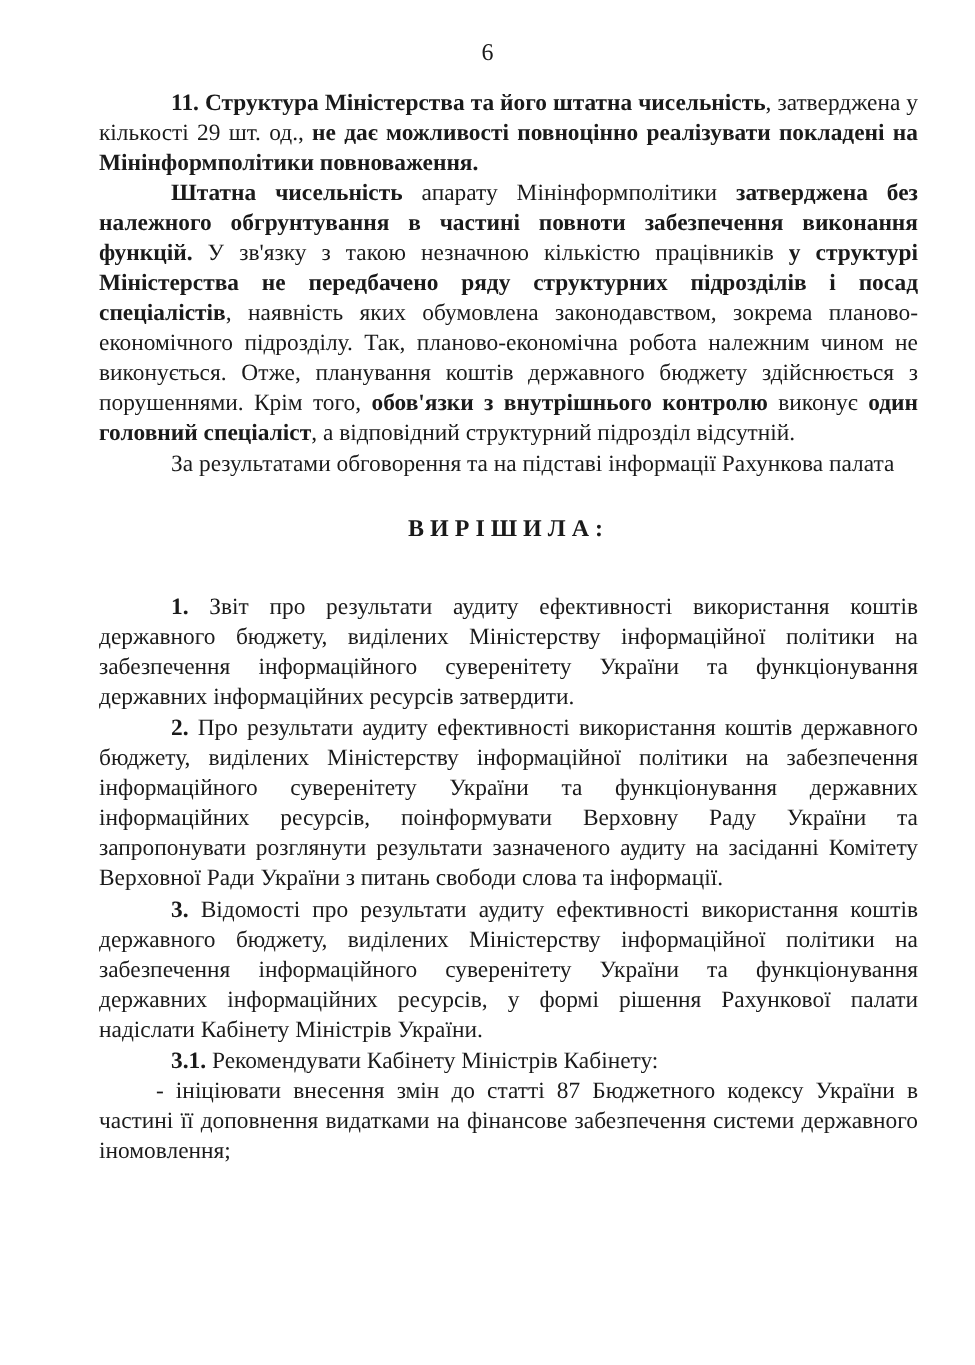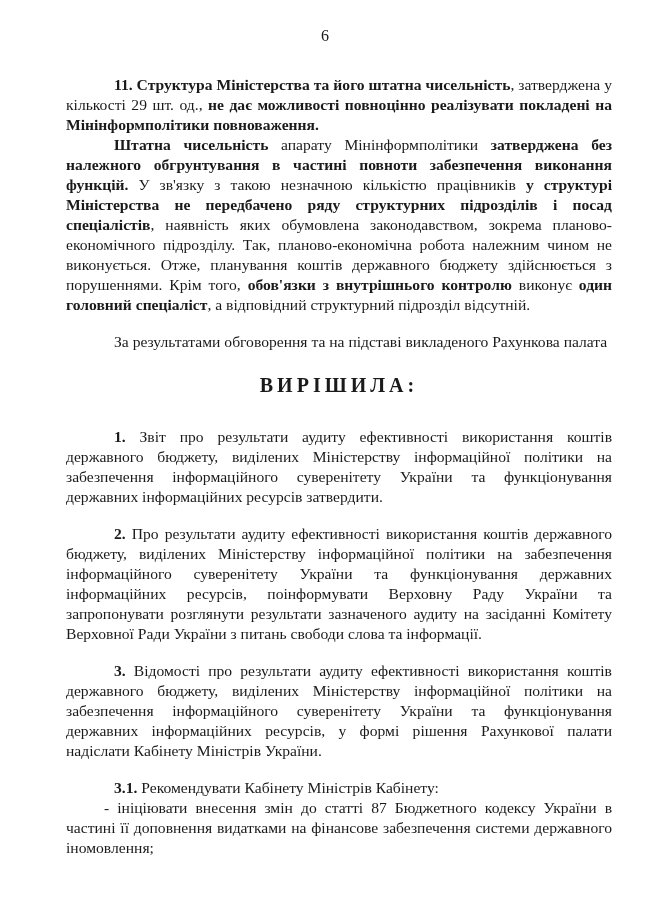--- a/index.html
+++ b/index.html
@@ -10,42 +10,42 @@
     .page-number {
       position: absolute; top: 27px; left: 0; width: 650px; text-align: center;
       font-size: 16px;
     }
     .content {
       position: absolute; top: 58px; left: 66px; width: 546px;
       font-size: 15.6px; line-height: 20px;
     }
     p { margin: 0; text-align: justify; text-align-last: auto; }
     .indent { text-indent: 48px; }
-    .gap-md { margin-top: 17px; }
+    .gap-md { margin-top: 1px; }
     .gap-lg { margin-top: 32px; }
     .heading {
       text-align: center; font-weight: bold; letter-spacing: 4px;
-      font-size: 20px; margin-top: 23px; margin-bottom: 0;
+      font-size: 16px; margin-top: 23px; margin-bottom: 0;
     }
     b { font-weight: bold; }
     .dash-item { text-indent: 38px; }
   </style>
 </head>
 <body>
 
 <div class="page-number">6</div>
 
 <div class="content">
 
 
   <p class="indent gap-md"><b>11. Структура Міністерства та його штатна чисельність</b><span>, затверджена у кількості 29 шт. од., </span><b>не дає можливості повноцінно реалізувати покладені на Мінінформполітики повноваження.</b></p>
 
   <p class="indent"><b>Штатна чисельність</b><span> апарату Мінінформполітики </span><b>затверджена без належного обгрунтування в частині повноти забезпечення виконання функцій.</b><span> У зв'язку з такою незначною кількістю працівників </span><b>у структурі Міністерства не передбачено ряду структурних підрозділів і посад спеціалістів</b><span>, наявність яких обумовлена законодавством, зокрема планово-економічного підрозділу. Так, планово-економічна робота належним чином не виконується. Отже, планування коштів державного бюджету здійснюється з порушеннями. Крім того, </span><b>обов'язки з внутрішнього контролю</b><span> виконує </span><b>один головний спеціаліст</b><span>, а відповідний структурний підрозділ відсутній.</span></p>
 
-  <p class="indent gap-md"><span>За результатами обговорення та на підставі викладеного Рахункова палата</span></p>
+  <p class="indent gap-md"><span>За результатами обговорення та на підставі інформації Рахункова палата</span></p>
 
   <div class="heading">ВИРІШИЛА:</div>
 
   <p class="indent gap-lg"><b>1.</b><span> Звіт про результати аудиту ефективності використання коштів державного бюджету, виділених Міністерству інформаційної політики на забезпечення інформаційного суверенітету України та функціонування державних інформаційних ресурсів затвердити.</span></p>
 
   <p class="indent gap-md"><b>2.</b><span> Про результати аудиту ефективності використання коштів державного бюджету, виділених Міністерству інформаційної політики на забезпечення інформаційного суверенітету України та функціонування державних інформаційних ресурсів, поінформувати Верховну Раду України та запропонувати розглянути результати зазначеного аудиту на засіданні Комітету Верховної Ради України з питань свободи слова та інформації.</span></p>
 
   <p class="indent gap-md"><b>3.</b><span> Відомості про результати аудиту ефективності використання коштів державного бюджету, виділених Міністерству інформаційної політики на забезпечення інформаційного суверенітету України та функціонування державних інформаційних ресурсів, у формі рішення Рахункової палати надіслати Кабінету Міністрів України.</span></p>
 
   <p class="indent gap-md"><b>3.1.</b><span> Рекомендувати  Кабінету Міністрів Кабінету:</span></p>

